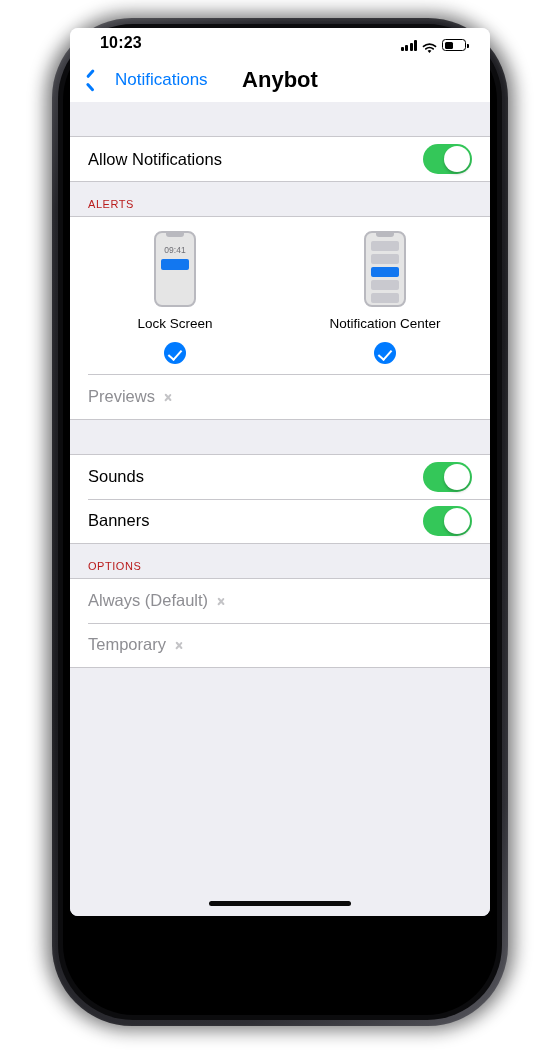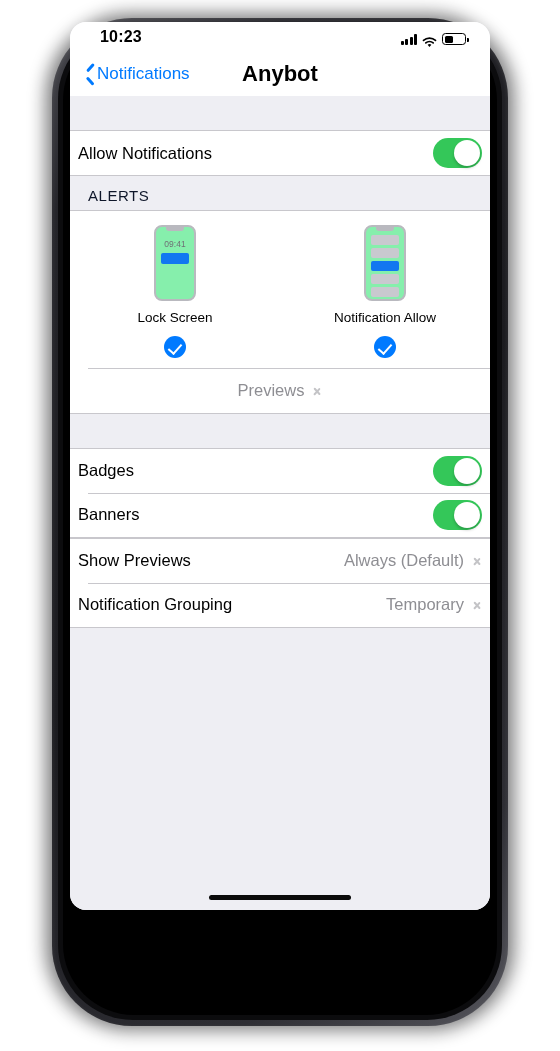--- a/index.html
+++ b/index.html
@@ -33,23 +33,23 @@
     border-radius: 75px;
     background: #0c0c0e;
   }
   .device-bezel {
     position: absolute; left: 63px; top: 29px;
     width: 434px; height: 986px;
     border-radius: 71px;
     background: #000;
   }
   .screen {
-    position: absolute; left: 70px; top: 22px;
+    position: absolute; left: 70px; top: 28px;
     width: 420px; height: 888px;
-    border-radius: 16px;
+    border-radius: 8px;
     background: #f2f2f7;
     overflow: hidden;
   }
   
   .notch {
     position: absolute; top: 0; left: 50%; transform: translateX(-50%);
     width: 196px; height: 30px;
     background: #000;
     border-bottom-left-radius: 20px; border-bottom-right-radius: 20px;
     z-index: 40;
@@ -101,21 +101,21 @@
   }
   .batt-fill { height: 100%; background: #000; border-radius: 1.5px; }
 
   
   .navbar {
     position: relative; height: 44px; background: #fff;
     display: flex; align-items: center; justify-content: center;
   }
   .nav-back {
     position: absolute; left: 14px; top: 0; height: 44px;
-    display: flex; align-items: center; gap: 2px; cursor: pointer;
+    display: flex; align-items: center; gap: 20px; cursor: pointer;
   }
   .chev-left {
     width: 11px; height: 19px; position: relative; flex: 0 0 auto;
   }
   .chev-left::before, .chev-left::after {
     content: ""; position: absolute; left: 3px; width: 10px; height: 2.6px;
     background: #007aff; border-radius: 2px;
   }
   .chev-left::before { top: 5px; transform: rotate(-48deg); transform-origin: left center; }
   .chev-left::after  { top: 11.5px; transform: rotate(48deg); transform-origin: left center; }
@@ -124,26 +124,26 @@
 
   
   .content { background: #eeeef3; height: 898px; overflow: hidden; }
   .gap { height: 34px; background: #eeeef3; }
   .gap-sm { height: 34px; background: #eeeef3; }
   .section-header {
     height: 34px; background: #eeeef3;
     display: flex; align-items: flex-end; padding: 0 0 6px 18px;
   }
   .section-header span {
-    font-size: 15px; color: #0f172a; letter-spacing: .55px;
+    font-size: 11px; color: #b91c1c; letter-spacing: .55px;
   }
   .group { background: #fff; border-top: 0.5px solid #c8c7cc; border-bottom: 0.5px solid #c8c7cc; }
   .row {
     height: 44px; display: flex; align-items: center;
-    padding: 0 8px; background: #fff; position: relative; justify-content: center;
+    padding: 0 18px; background: #fff; position: relative;
   }
   .row + .row::before {
     content: ""; position: absolute; left: 18px; right: 0; top: 0;
     height: 0.5px; background: #c8c7cc;
   }
   .row-label { font-size: 16.5px; color: #000; flex: 1; }
   .row-value { font-size: 16.5px; color: #8e8e93; margin-right: 10px; }
   .chev-right {
     width: 8px; height: 14px; position: relative; flex: 0 0 auto;
   }
@@ -166,21 +166,21 @@
   }
 
   
   .alerts-picker {
     background: #fff; padding: 14px 0 10px 0;
     display: flex; justify-content: space-around; align-items: flex-start;
   }
   .alert-opt { width: 118px; display: flex; flex-direction: column; align-items: center; cursor: pointer; }
   .phone-prev {
     width: 42px; height: 76px; border-radius: 8px;
-    border: 2px solid #b9b9bf; background: #86efac;
+    border: 2px solid #b9b9bf; background: #e5e5e5;
     position: relative; overflow: hidden;
   }
   .phone-prev .prev-notch {
     position: absolute; top: 0; left: 50%; transform: translateX(-50%);
     width: 18px; height: 4px; background: #b9b9bf;
     border-bottom-left-radius: 3px; border-bottom-right-radius: 3px;
   }
   .prev-time {
     position: absolute; top: 12px; left: 0; right: 0; text-align: center;
     font-size: 8.5px; color: #6f6f75;
@@ -282,61 +282,62 @@
 
           <div class="alert-opt">
             <div class="phone-prev">
               <div class="prev-notch"></div>
               <div class="prev-bar-gray" style="left:5px;right:5px;top:8px;height:10px;"></div>
               <div class="prev-bar-gray" style="left:5px;right:5px;top:21px;height:10px;"></div>
               <div class="prev-bar-blue" style="left:5px;right:5px;top:34px;height:10px;"></div>
               <div class="prev-bar-gray" style="left:5px;right:5px;top:47px;height:10px;"></div>
               <div class="prev-bar-gray" style="left:5px;right:5px;top:60px;height:10px;"></div>
             </div>
-            <div class="alert-label">Notification Allow</div>
+            <div class="alert-label">Notification Center</div>
             <div class="check"></div>
           </div>
 
 
         </div>
 
         <div class="divider-inset"></div>
 
         <div class="row">
           <span class="row-value">Previews</span>
           <span class="chev-right"></span>
         </div>
       </div>
 
       <div class="gap-sm"></div>
 
       <div class="group">
         <div class="row">
-          <span class="row-label">Badges</span>
+          <span class="row-label">Sounds</span>
           <span class="toggle">
             <span class="knob"></span>
           </span>
         </div>
         <div class="row">
           <span class="row-label">Banners</span>
           <span class="toggle">
             <span class="knob"></span>
           </span>
         </div>
       </div>
 
+      <div class="section-header">
+        <span>OPTIONS</span>
+      </div>
 
       <div class="group">
         <div class="row">
-          <span class="row-label">Show Previews</span>
           <span class="row-value">Always (Default)</span>
           <span class="chev-right"></span>
         </div>
         <div class="row">
-          <span class="row-label">Notification Grouping</span>
           <span class="row-value">Temporary</span>
           <span class="chev-right"></span>
         </div>
       </div>
 
     </div>
 
     <div class="home-indicator"></div>
   </div>
 </div>

